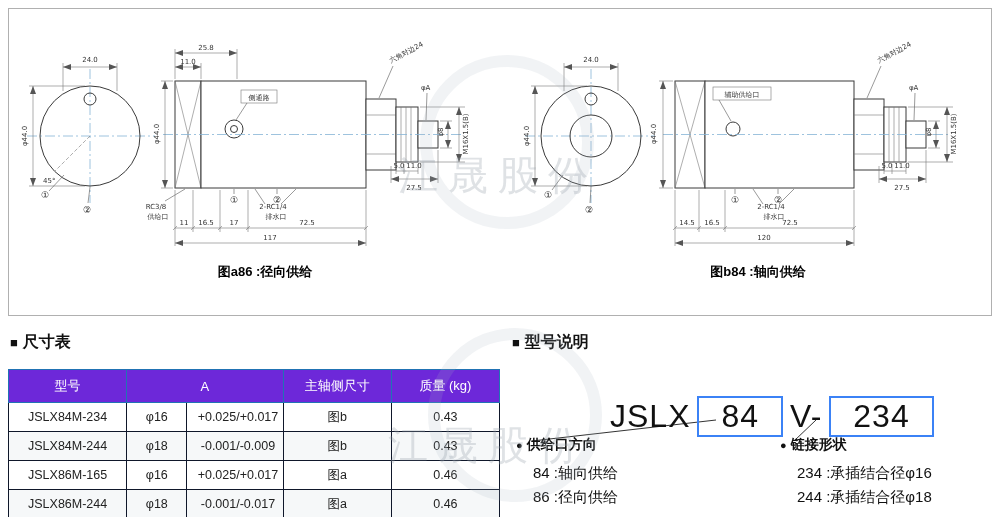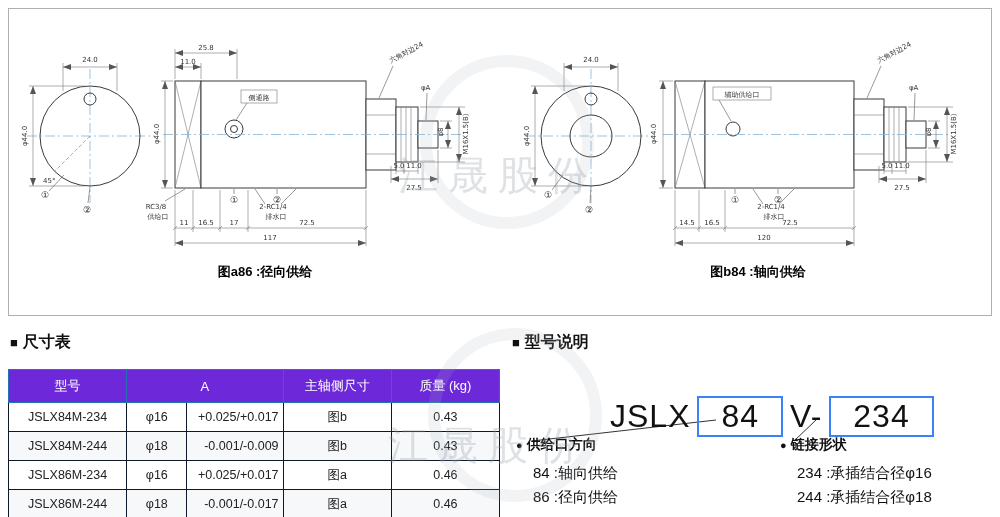--- a/index.html
+++ b/index.html
@@ -24,21 +24,21 @@
   .cap  { font:bold 13px "Liberation Sans","DejaVu Sans",sans-serif; fill:#000; text-anchor:middle; }
   
   .dim-section { position:absolute; left:8px; top:330px; width:492px; z-index:2; }
   .model-section { position:absolute; left:510px; top:330px; width:482px; height:187px; z-index:2; }
   .sec-head { display:flex; align-items:center; gap:5px; font-size:16px; font-weight:bold; color:#111; margin:2px 0 16px 2px; }
   .sq { font-size:13px; line-height:1; }
   table { border-collapse:collapse; width:100%; table-layout:fixed; font-size:12.5px; color:#222; }
   th { background:#6d28d9; color:#fff; font-weight:normal; font-size:13px; padding:7px 4px; border:1px solid #2173b4; text-align:center; }
   td { border:1px solid #0f172a; padding:5.5px 4px; text-align:center; background:#fff; }
   tbody tr:nth-child(even) td { background:#f6f8f9; }
-  td.tol { text-align:right; padding-left:10px; }
+  td.tol { text-align:center; padding-left:10px; }
   
   .model-code { position:absolute; left:100px; top:66px; display:flex; align-items:center; gap:7px;
                 font-size:32px; color:#111; letter-spacing:1px; }
   .code-box { border:2px solid #3b82f6; padding:0 22px; line-height:1.15; display:inline-block; }
   .connectors { position:absolute; left:0; top:0; pointer-events:none; }
   .conn { stroke:#333; stroke-width:1; }
   .legend { position:absolute; }
   .list-title { display:flex; align-items:center; gap:4px; font-size:14px; font-weight:bold; color:#111; }
   .dot { font-size:11px; line-height:1; }
   .list-items { margin:7px 0 0 17px; font-size:15px; line-height:1.6; color:#111; }
@@ -323,21 +323,21 @@
           <td>0.43</td>
         </tr>
         <tr>
           <td>JSLX84M-244</td>
           <td>φ18</td>
           <td class="tol">-0.001/-0.009</td>
           <td>图b</td>
           <td>0.43</td>
         </tr>
         <tr>
-          <td>JSLX86M-234</td>
+          <td>JSLX86M-165</td>
           <td>φ16</td>
           <td class="tol">+0.025/+0.017</td>
           <td>图a</td>
           <td>0.46</td>
         </tr>
         <tr>
           <td>JSLX86M-244</td>
           <td>φ18</td>
           <td class="tol">-0.001/-0.017</td>
           <td>图a</td>

